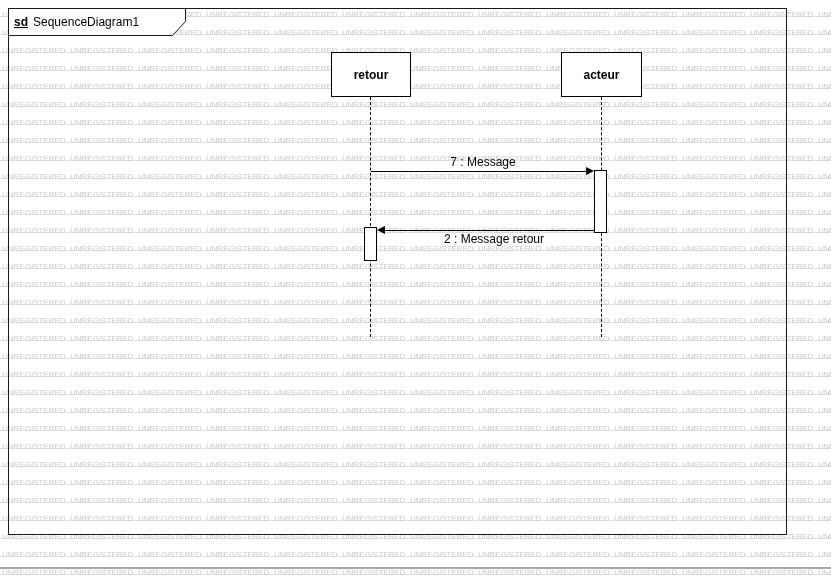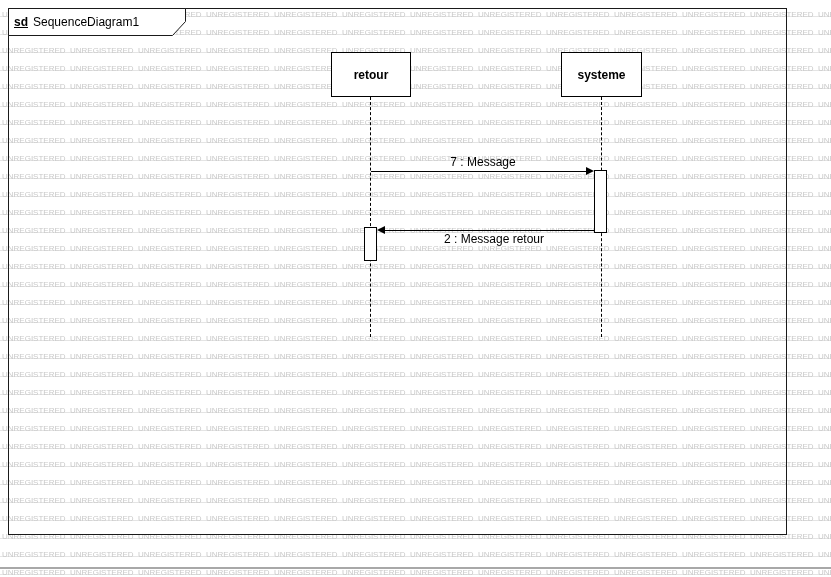--- a/index.html
+++ b/index.html
@@ -502,21 +502,21 @@
     </svg>
     <div id="frame-tab-text">
       <span class="kw">sd</span>
       <span>SequenceDiagram1</span>
     </div>
 
     <div class="lifeline-head" style="left:331px; width:80px;">
       <span>retour</span>
     </div>
     <div class="lifeline-head" style="left:561px; width:81px;">
-      <span>systeme</span>
+      <span>acteur</span>
     </div>
 
     <div class="lifeline-line" style="left:370px;"></div>
     <div class="lifeline-line" style="left:601px;"></div>
 
     <div class="activation" style="left:594px; top:170px; width:13px; height:63px;"></div>
     <div class="activation" style="left:364px; top:227px; width:13px; height:34px;"></div>
 
     <div class="msg-label" style="left:483px; top:155px;">7 : Message</div>
     <div class="msg-line" style="left:371px; top:171px; width:215px;"></div>

